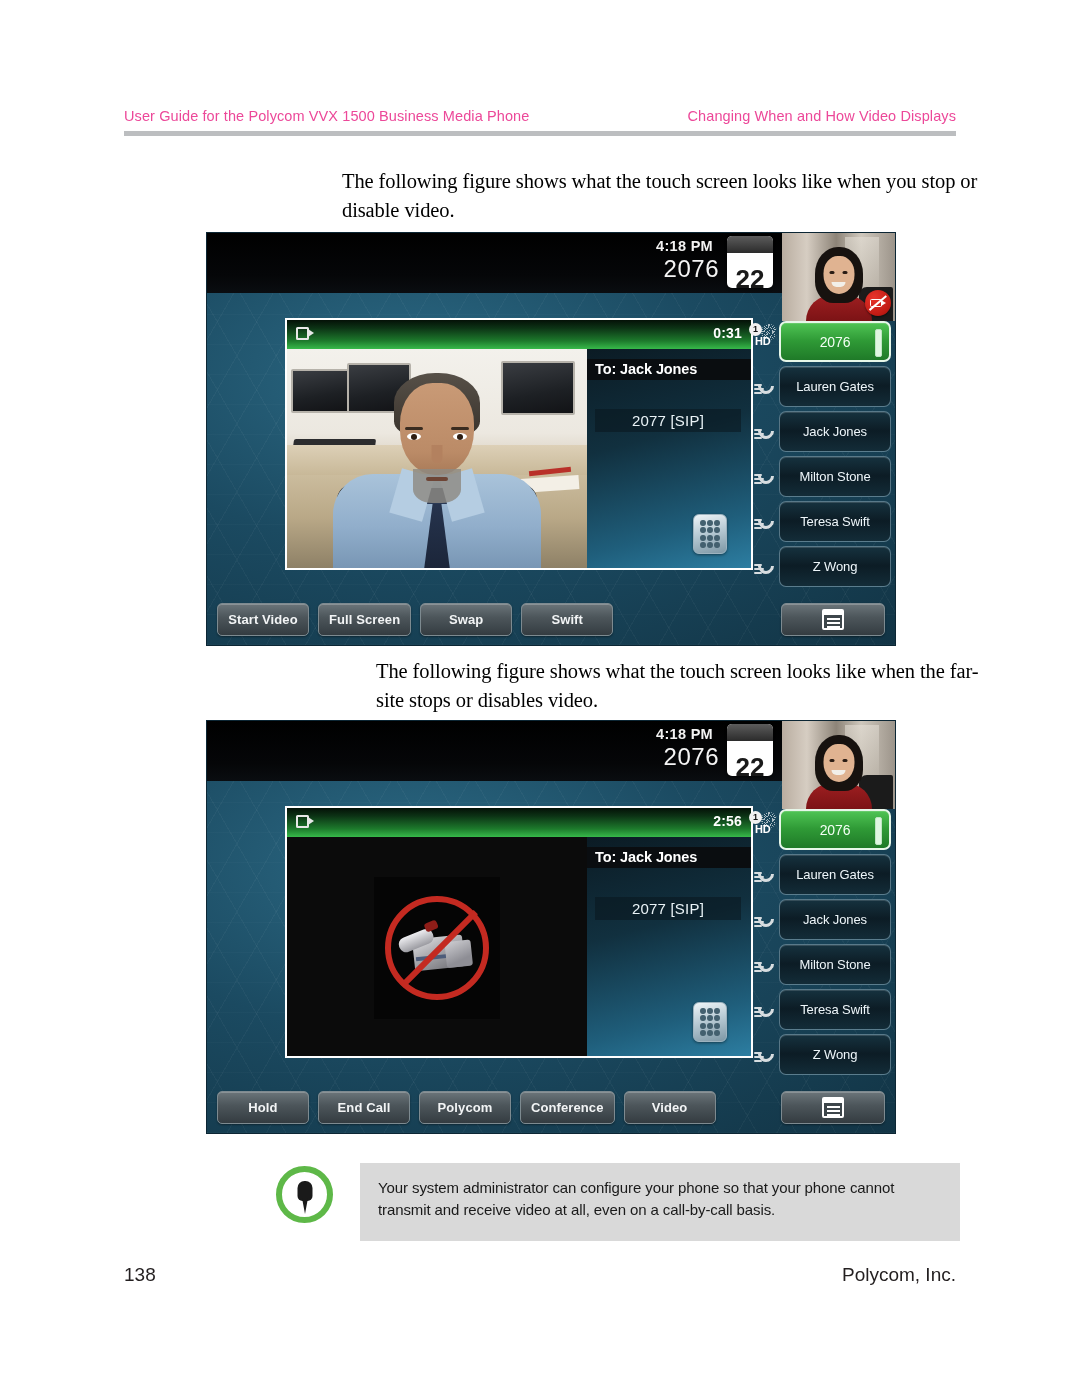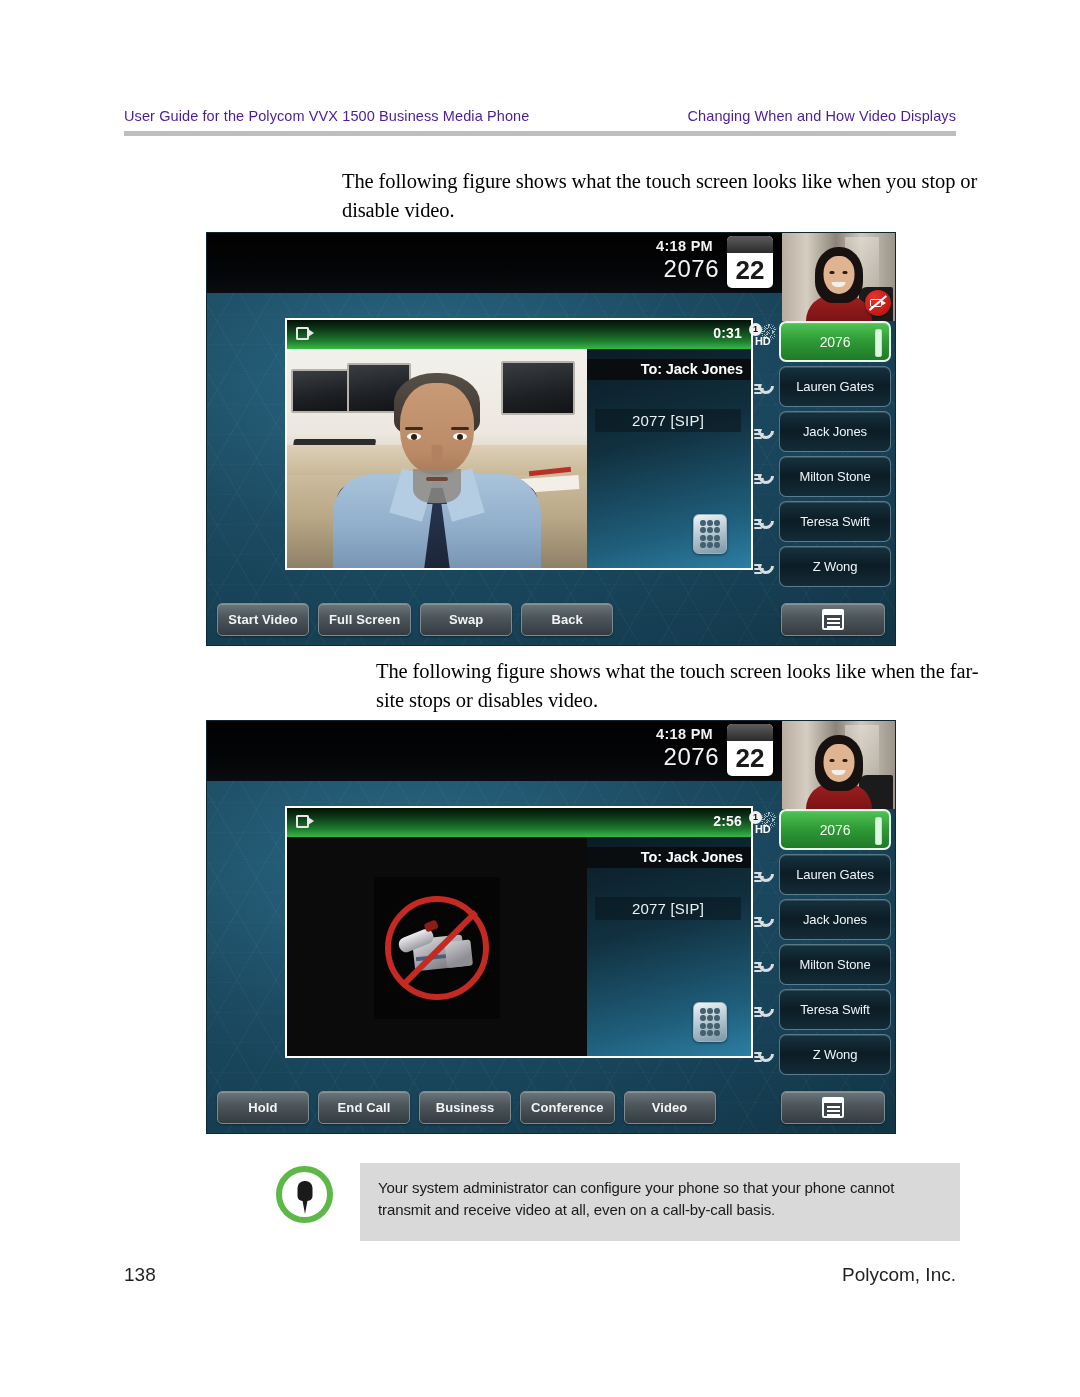--- a/index.html
+++ b/index.html
@@ -26,21 +26,21 @@
     left: 124px;
     top: 108px;
     width: 832px;
     display: flex;
     justify-content: space-between;
     align-items: baseline;
   }
   .header-left, .header-right {
     font-family: "Liberation Sans", sans-serif;
     font-size: 14.5px;
-    color: #4c1d95;
+    color: #ec4899;
     letter-spacing: 0.1px;
     white-space: nowrap;
   }
   .header-rule {
     position: absolute;
     left: 124px;
     top: 131px;
     width: 832px;
     height: 5px;
     background: #bcbec0;
@@ -136,20 +136,21 @@
     padding-left: 48px;
   }
   .cal-day {
     height: 34px;
     color: #1a1a1a;
     font-family: "Liberation Sans", sans-serif;
     font-size: 26px;
     font-weight: 700;
     text-align: center;
     line-height: 34px;
+    margin-top: 9px;
   }
 
   
   .pip {
     position: absolute;
     right: 0;
     top: 0;
     width: 113px;
     height: 88px;
     overflow: hidden;
@@ -556,21 +557,21 @@
   .to-name {
     position: absolute;
     left: 0; top: 10px;
     width: 100%;
     padding: 2px 8px 3px 8px;
     background: #0a0d10;
     font-family: "Liberation Sans", sans-serif;
     font-size: 14.5px;
     font-weight: 700;
     color: #ffffff;
-    text-align: right;
+    text-align: left;
     letter-spacing: -0.1px;
   }
   .to-number {
     position: absolute;
     left: 8px; top: 60px;
     right: 10px;
     font-family: "Liberation Sans", sans-serif;
     font-size: 15px;
     color: #e9f2f6;
     text-align: center;
@@ -993,21 +994,21 @@
             <span class="w3"></span>
           </span>
         <span class="linekey-label">Z Wong</span>
       </div>
     </div>
 
     <div class="softkeys">
       <div class="softkey">Start Video</div>
       <div class="softkey">Full Screen</div>
       <div class="softkey">Swap</div>
-      <div class="softkey">Back</div>
+      <div class="softkey">Swift</div>
       <div class="softkey menu">
         <span class="menu-glyph">
             <i></i>
             <i></i>
             <i></i>
           </span>
       </div>
     </div>
   </div>
 
@@ -1136,21 +1137,21 @@
             <span class="w2"></span>
             <span class="w3"></span>
           </span>
         <span class="linekey-label">Z Wong</span>
       </div>
     </div>
 
     <div class="softkeys">
       <div class="softkey">Hold</div>
       <div class="softkey">End Call</div>
-      <div class="softkey">Business</div>
+      <div class="softkey">Polycom</div>
       <div class="softkey">Conference</div>
       <div class="softkey">Video</div>
       <div class="softkey menu">
         <span class="menu-glyph">
             <i></i>
             <i></i>
             <i></i>
           </span>
       </div>
     </div>

